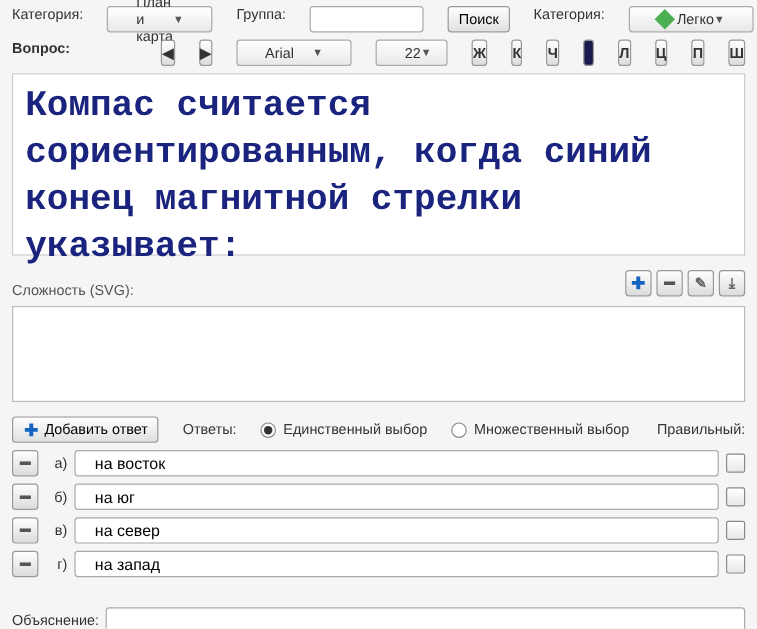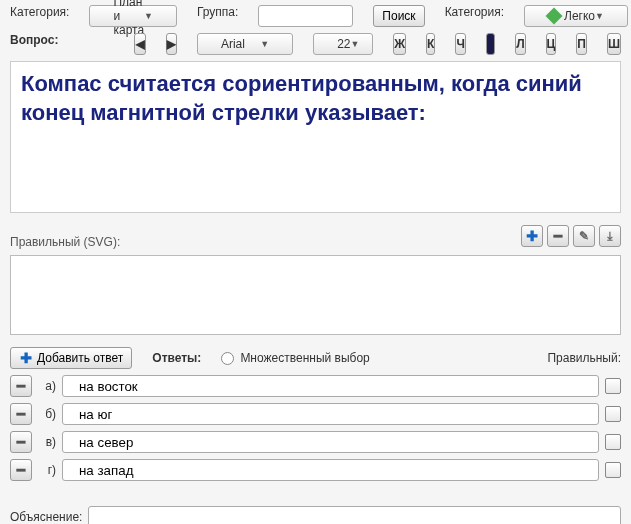--- a/index.html
+++ b/index.html
@@ -7,21 +7,21 @@
 .container{padding:5px 10px;background:#f5f5f5}
 .row{display:flex;align-items:flex-start;gap:20px;margin-bottom:6px;flex-wrap:nowrap}
 .label{color:#333}
 .combo{display:inline-flex;align-items:center;background:linear-gradient(#fff,#e8e8e8);border:1px solid #aaa;border-radius:3px;padding:2px 23px;height:22px;cursor:pointer}
 .combo .arrow{margin-left:auto;font-size:9px;color:#555}
 .input{background:#fff;border:1px solid #aaa;border-radius:3px;padding:3px 16px;height:22px}
 .btn{display:inline-flex;align-items:center;gap:4px;background:linear-gradient(#fefefe,#e0e0e0);border:1px solid #999;border-radius:3px;padding:3px 8px;height:22px;cursor:pointer;font-size:12px}
 .sqbtn{width:22px;height:22px;display:inline-flex;align-items:center;justify-content:center;background:linear-gradient(#fefefe,#dcdcdc);border:1px solid #999;border-radius:3px;cursor:pointer;font-weight:bold;font-size:12px}
 .sqbtn.dark{background:#1a1a4d;color:#fff}
 .question-box{background:#fff;border:1px solid #ccc;width:100%;height:152px;padding:8px 10px;margin-top:2px}
-.question-text{font-family:Liberation Sans, sans-serif;font-size:22px;color:#1a237e;font-weight:bold;line-height:1.3}
+.question-text{font-family:Liberation Mono, monospace;font-size:30px;color:#1a237e;font-weight:bold;line-height:1.3}
 .attach-label{margin-top:10px;color:#555}
 .attach-toolbar{display:flex;gap:4px;margin-left:auto}
 .attach-area{background:#fff;border:1px solid #bbb;width:100%;height:80px;margin-top:3px}
 .answers-header{display:flex;align-items:center;gap:20px;margin-top:12px}
 .radio-group{display:flex;align-items:center;gap:6px}
 .radio{width:13px;height:13px;border-radius:50%;border:1px solid #888;background:#fff;display:inline-flex;align-items:center;justify-content:center}
 .radio.checked::after{content:"";width:7px;height:7px;border-radius:50%;background:#333}
 .answer-row{display:flex;align-items:center;gap:6px;margin-top:6px}
 .answer-row .sqbtn{width:22px;height:22px;font-size:14px;font-weight:bold}
 .answer-row .lbl{width:18px;text-align:right}
@@ -78,21 +78,21 @@
     <div class="sqbtn">Ц</div>
     <div class="sqbtn">П</div>
     <div class="sqbtn">Ш</div>
   </div>
 
   <div class="question-box">
     <div class="question-text">Компас считается сориентированным, когда синий конец магнитной стрелки указывает:</div>
   </div>
 
   <div class="row" style="margin-top:12px">
-    <span class="attach-label">Правильный (SVG):</span>
+    <span class="attach-label">Сложность (SVG):</span>
     <div class="attach-toolbar">
       <div class="sqbtn">
           <span class="plus-icon">✚</span>
         </div>
       <div class="sqbtn">
           <span class="minus-icon">━</span>
         </div>
       <div class="sqbtn">
           <span style="color:#666">✎</span>
         </div>
@@ -101,21 +101,25 @@
         </div>
     </div>
   </div>
   <div class="attach-area"></div>
 
   <div class="answers-header">
     <button class="btn">
       <span class="plus-icon">✚</span>
       <span>Добавить ответ</span>
     </button>
-    <span class="label" style="font-weight:bold">Ответы:</span>
+    <span class="label" style="font-weight:normal">Ответы:</span>
+    <div class="radio-group">
+      <span class="radio checked"></span>
+      <span>Единственный выбор</span>
+    </div>
     <div class="radio-group">
       <span class="radio"></span>
       <span>Множественный выбор</span>
     </div>
     <span class="label" style="margin-left:auto">Правильный:</span>
   </div>
 
   <div class="answer-row">
     <div class="sqbtn">
         <span class="minus-icon">━</span>

